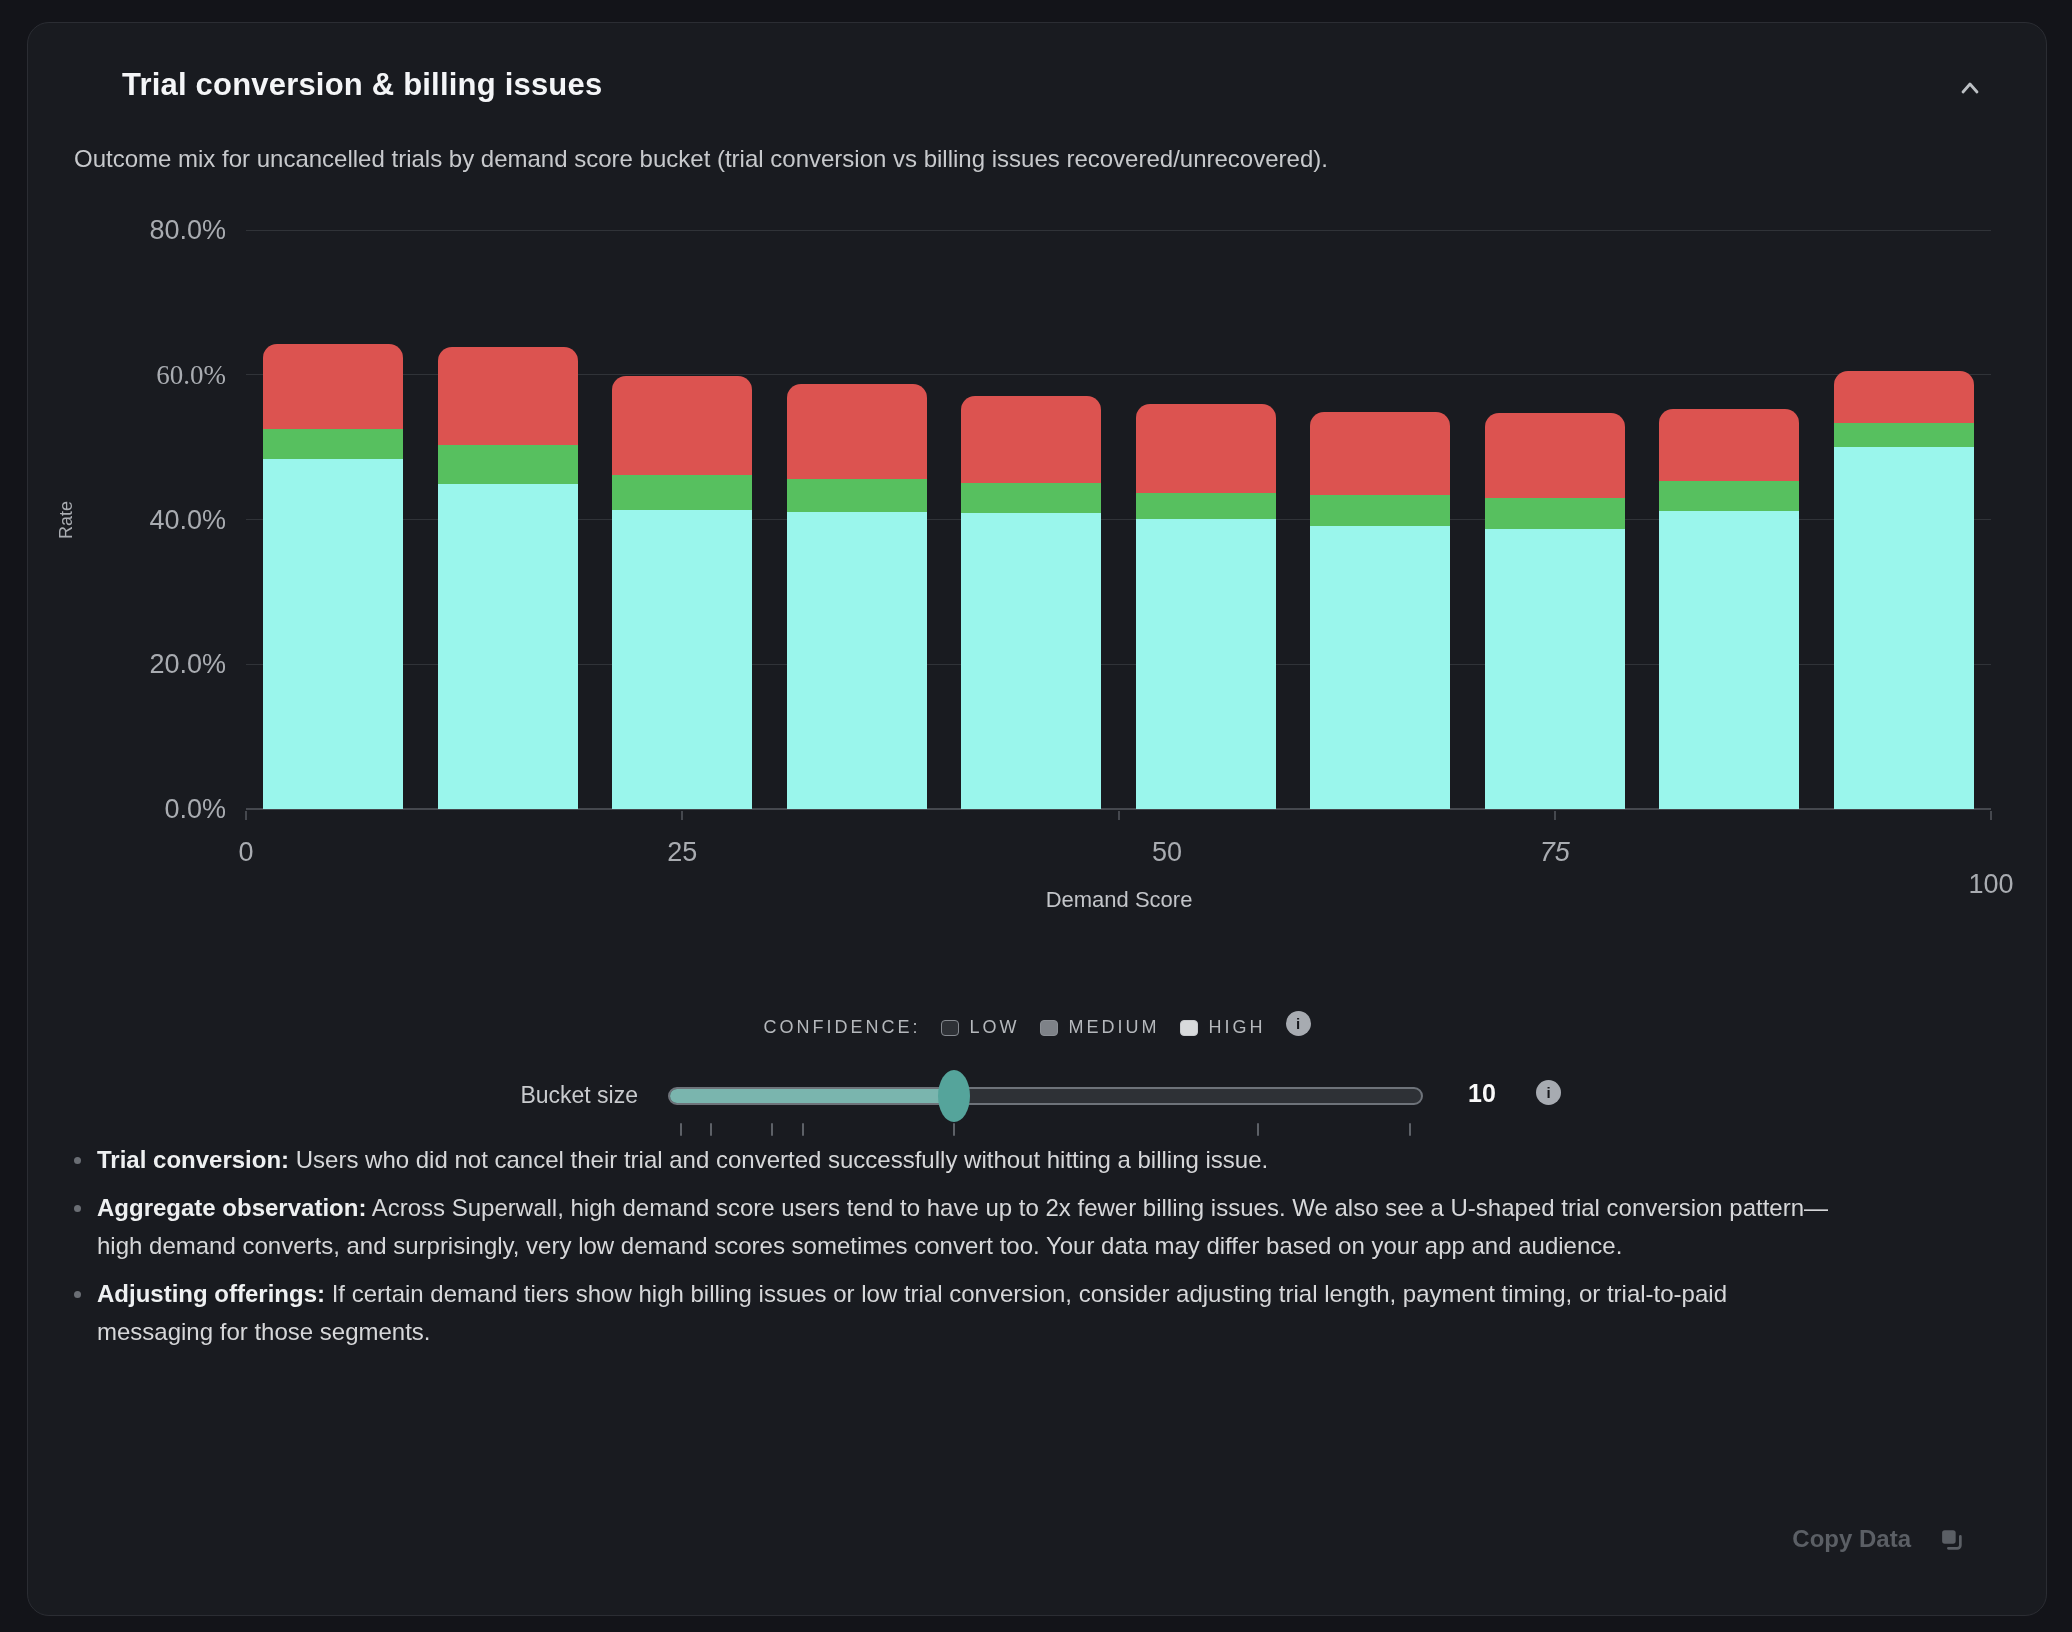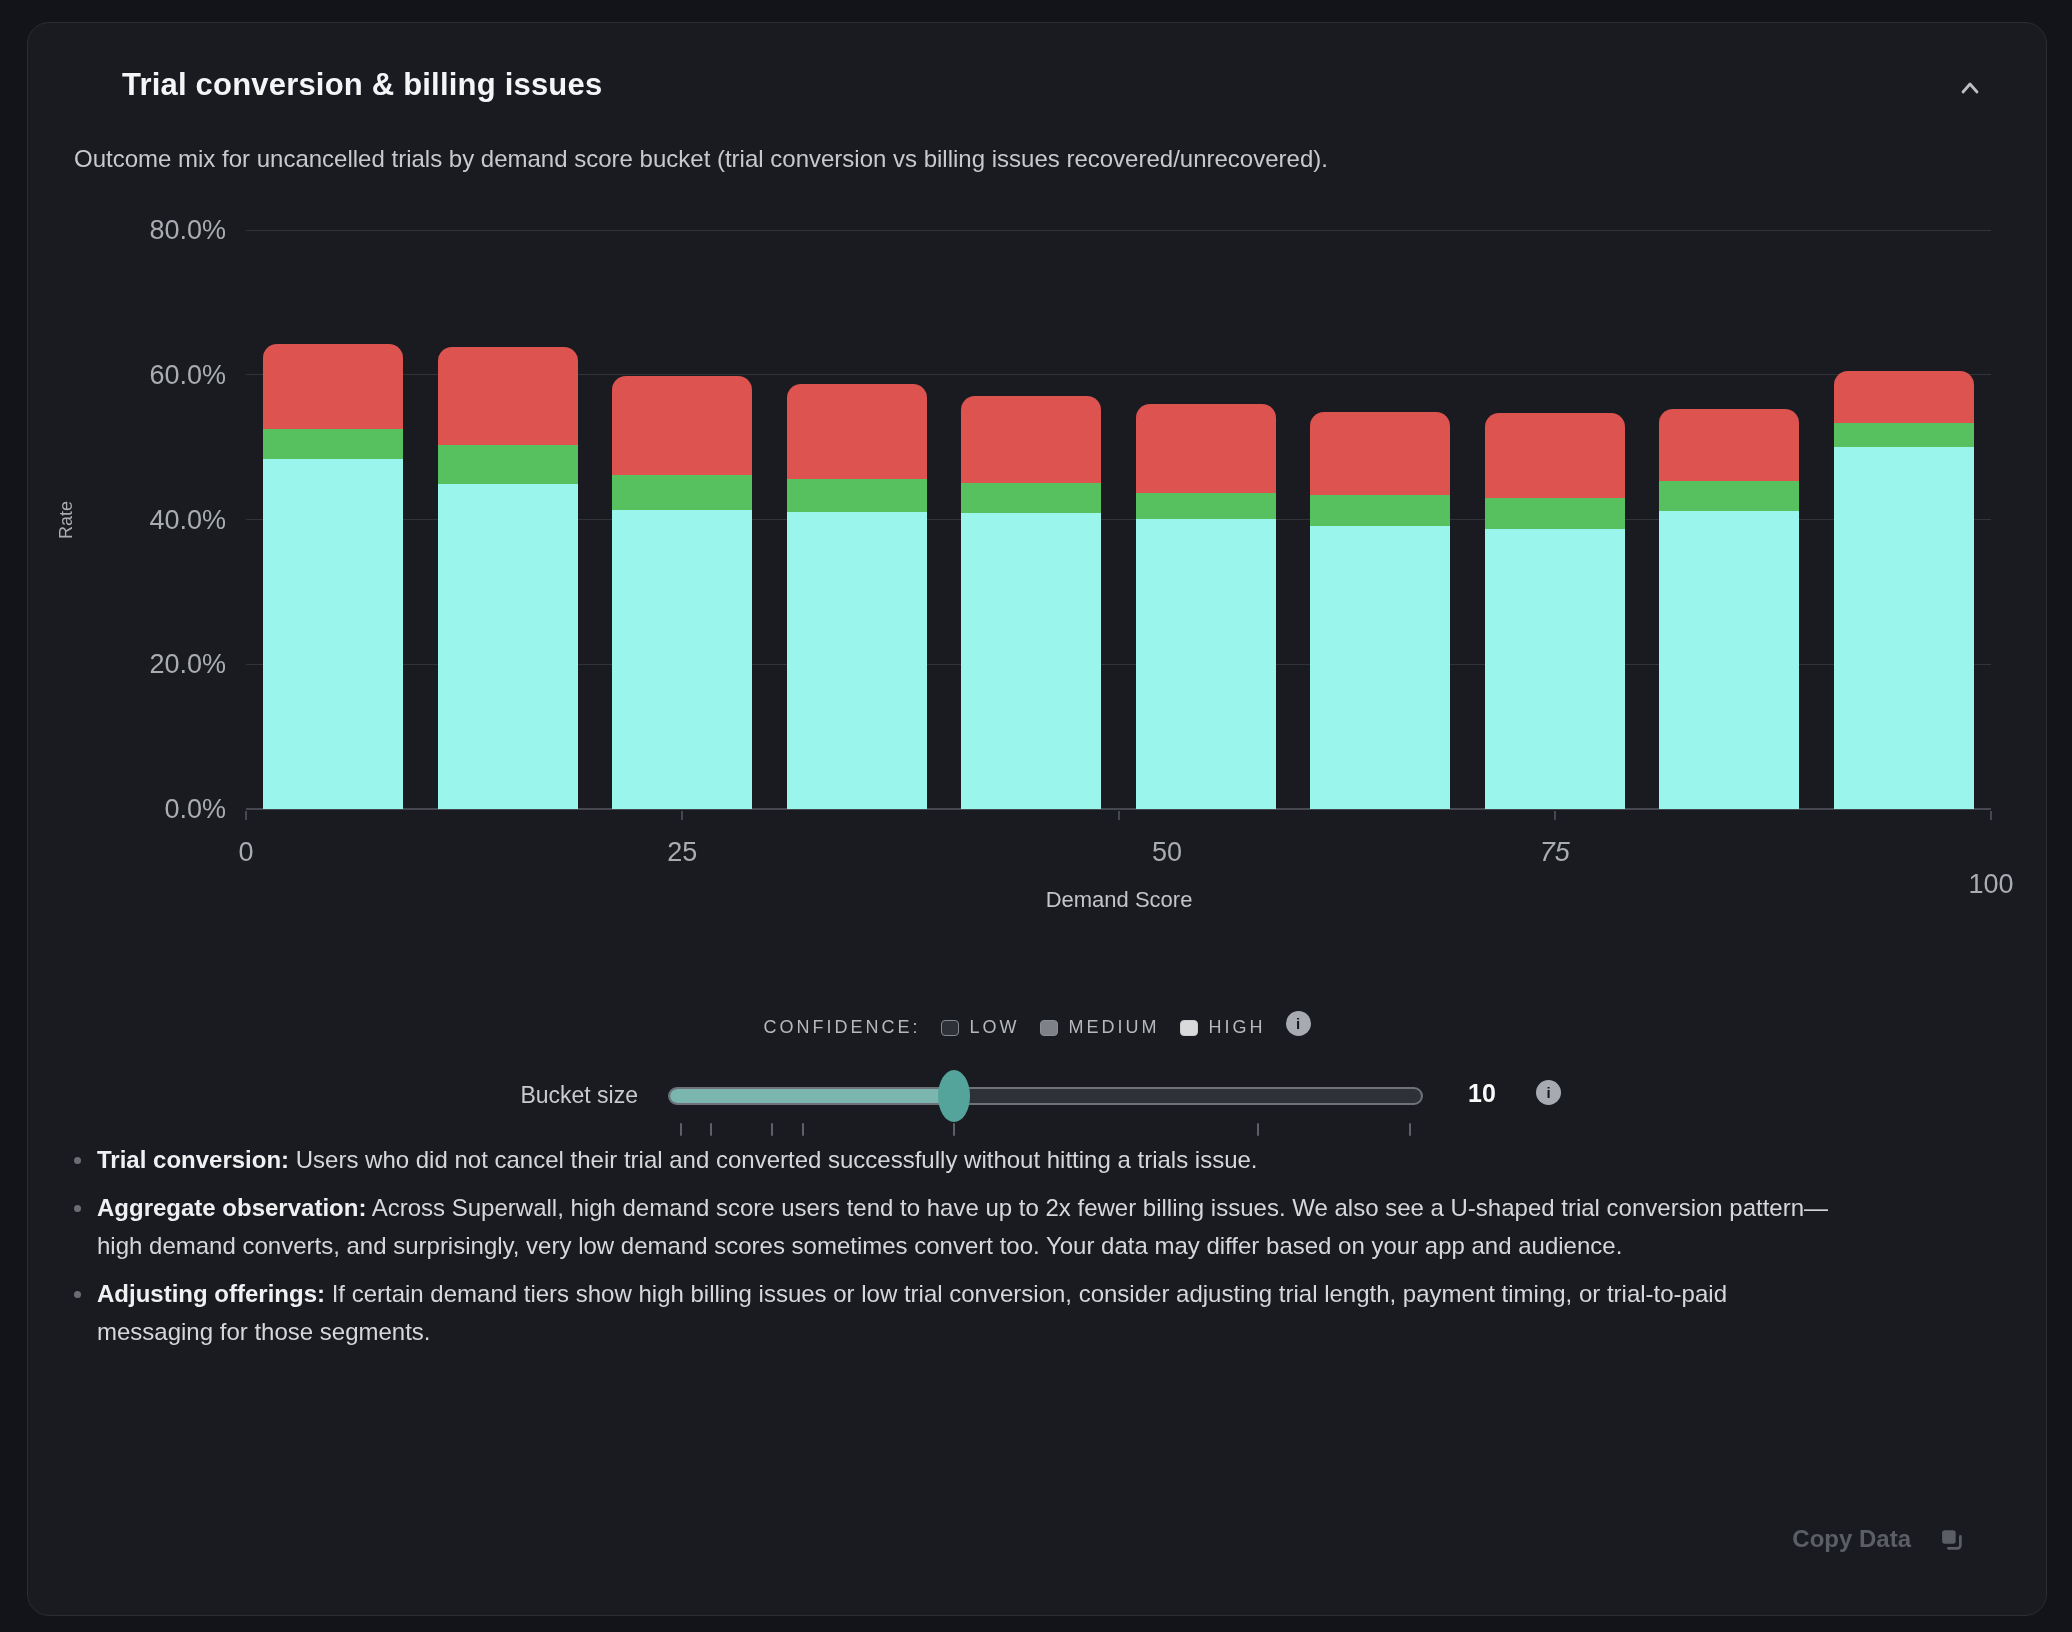--- a/index.html
+++ b/index.html
@@ -63,21 +63,21 @@
   <div class="card-subtitle">Outcome mix for uncancelled trials by demand score bucket (trial conversion vs billing issues recovered/unrecovered).</div>
 
   <div id="chart">
       <div class="gridline axisline" style="left: 218px; top: 785px; width: 1745px;"></div>
       <div class="ytick" style="left: 18px; top: 769px;">0.0%</div>
       <div class="gridline" style="left: 218px; top: 640.75px; width: 1745px;"></div>
       <div class="ytick" style="left: 18px; top: 624.25px;">20.0%</div>
       <div class="gridline" style="left: 218px; top: 496px; width: 1745px;"></div>
       <div class="ytick" style="left: 18px; top: 479.5px;">40.0%</div>
       <div class="gridline" style="left: 218px; top: 351.25px; width: 1745px;"></div>
-      <div class="ytick" style="left: 18px; top: 334.75px;">60.0%</div>
+      <div class="ytick" style="left: 18px; top: 334.75px; font-family: Liberation Serif, serif;">60.0%</div>
       <div class="gridline" style="left: 218px; top: 206.5px; width: 1745px;"></div>
       <div class="ytick" style="left: 18px; top: 190px;">80.0%</div>
       <div class="xtickmark" style="left: 217px; top: 788px;"></div>
       <div class="xtick" style="left: 158px; top: 814px;">0</div>
       <div class="xtickmark" style="left: 653.25px; top: 788px;"></div>
       <div class="xtick" style="left: 594.25px; top: 814px;">25</div>
       <div class="xtickmark" style="left: 1089.5px; top: 788px;"></div>
       <div class="xtick" style="left: 1079px; top: 814px;">50</div>
       <div class="xtickmark" style="left: 1525.75px; top: 788px;"></div>
       <div class="xtick" style="left: 1466.75px; top: 814px; font-style: italic;">75</div>
@@ -167,21 +167,21 @@
       <div class="stick" style="left: 743.125px;"></div>
       <div class="stick" style="left: 773.5px;"></div>
       <div class="stick" style="left: 925.375px;"></div>
       <div class="stick" style="left: 1229.12px;"></div>
       <div class="stick" style="left: 1381px;"></div>
     </div>
   <span class="slider-value">10</span>
   <span class="info-badge slider-info">i</span>
 
   <ul class="notes" id="notes">
-      <li><b>Trial conversion:</b><span> Users who did not cancel their trial and converted successfully without hitting a trials issue.</span></li>
+      <li><b>Trial conversion:</b><span> Users who did not cancel their trial and converted successfully without hitting a billing issue.</span></li>
       <li><b>Aggregate observation:</b><span> Across Superwall, high demand score users tend to have up to 2x fewer billing issues. We also see a U-shaped trial conversion pattern—high demand converts, and surprisingly, very low demand scores sometimes convert too. Your data may differ based on your app and audience.</span></li>
       <li><b>Adjusting offerings:</b><span> If certain demand tiers show high billing issues or low trial conversion, consider adjusting trial length, payment timing, or trial-to-paid messaging for those segments.</span></li>
     </ul>
 
   <div class="copy-row">
     <span>Copy Data</span>
     <svg width="25" height="25" viewBox="0 0 24 24">
       <rect x="3" y="3" width="13" height="13" rx="2.5" fill="#5b5f65"></rect>
       <path d="M20.5 9 v8.5 a3 3 0 0 1 -3 3 H9" fill="none" stroke="#5b5f65" stroke-width="2.6" stroke-linecap="round"></path>
     </svg>

